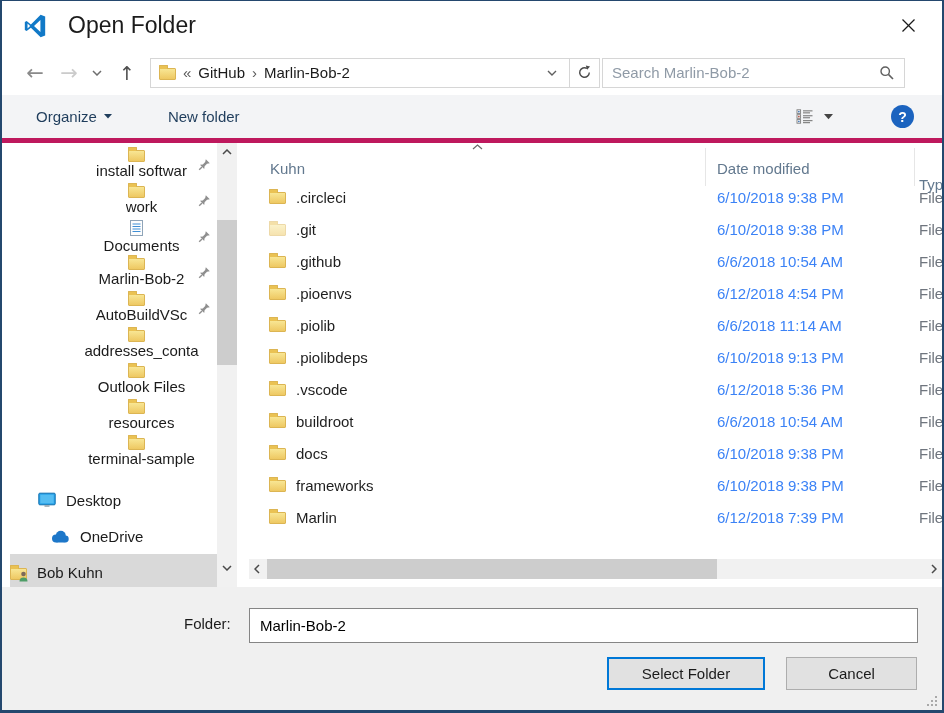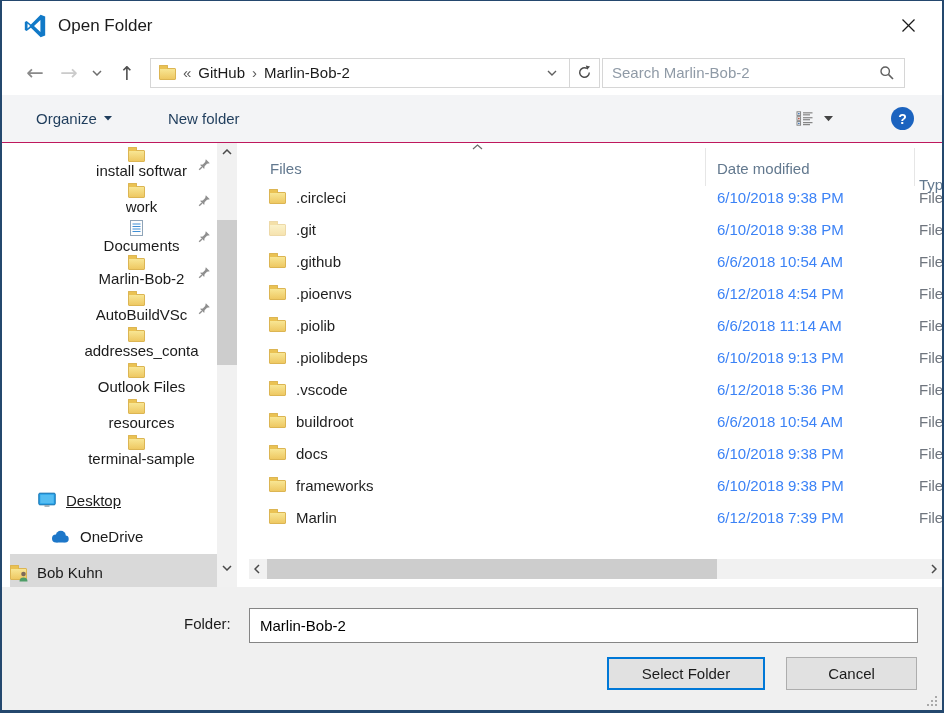--- a/index.html
+++ b/index.html
@@ -8,57 +8,57 @@
 
   .window{
     width:944px;height:713px;background:#fff;
     border:2px solid #24486e;border-top-width:1px;border-bottom-width:3px;
     display:flex;flex-direction:column;position:relative;
   }
 
   
   .titlebar{height:49px;display:flex;align-items:center;padding:0 18px 0 20px;background:#fff;flex:none;}
   .vs-icon{width:26px;height:26px;flex:none;}
-  .title-text{margin-left:10px;font-size:17px;color:#1b1b1b;}
+  .title-text{margin-left:20px;font-size:23px;color:#1b1b1b;}
   .close-btn{margin-left:auto;width:32px;height:32px;display:flex;align-items:center;justify-content:center;cursor:default;}
 
   
   .navrow{height:45px;display:flex;align-items:center;padding:0 14px 0 16px;background:#fff;flex:none;}
   .nav-ico{font-family:"DejaVu Sans",sans-serif;text-align:center;}
   .back{font-size:21px;color:#8a8a8a;width:34px;}
   .fwd{font-size:21px;color:#cbcbcb;width:34px;}
   .histchev{width:22px;color:#6e6e6e;display:flex;justify-content:center;}
   .up{font-size:19px;color:#4f4f4f;width:38px;}
   .addressbar{display:flex;align-items:stretch;height:30px;border:1px solid #d6d6d6;width:450px;margin-left:4px;background:#fff;}
   .addr-main{flex:1;display:flex;align-items:center;padding:0 8px;gap:7px;font-size:15px;color:#1b1b1b;}
   .addr-chev{margin-left:auto;display:flex;align-items:center;padding:0 4px;color:#5f5f5f;}
   .refresh-btn{width:30px;border-left:1px solid #d6d6d6;display:flex;align-items:center;justify-content:center;}
   .crumb{cursor:default;}
   .crumb-sep{color:#5a5a5a;font-size:15px;}
   .searchbox{width:303px;height:30px;border:1px solid #d6d6d6;display:flex;align-items:center;padding:0 9px;margin-left:2px;background:#fff;}
   .searchbox input{flex:1;border:none;outline:none;font:15px "Liberation Sans","DejaVu Sans",sans-serif;color:#1b1b1b;background:transparent;padding:0;}
   .searchbox input::placeholder{color:#8f9aa6;}
 
   
-  .toolbar{height:48px;background:#f3f4f6;border-bottom:1px solid #be185d;display:flex;align-items:center;padding:0 20px 0 34px;flex:none;color:#1f3d5c;font-size:15px;}
+  .toolbar{height:48px;background:#f3f4f6;border-bottom:5px solid #be185d;display:flex;align-items:center;padding:0 20px 0 34px;flex:none;color:#1f3d5c;font-size:15px;}
   .tool-item{display:flex;align-items:center;gap:7px;cursor:default;}
   .newfolder{margin-left:56px;}
   .tool-right{margin-left:auto;display:flex;align-items:center;}
   .views-group{display:flex;align-items:center;gap:10px;margin-right:58px;}
   .help-btn{width:23px;height:23px;border-radius:50%;background:#1b63bf;color:#fff;font-size:14px;font-weight:bold;display:flex;align-items:center;justify-content:center;margin-right:8px;cursor:default;}
 
   
   .main{height:444px;display:flex;padding-left:8px;background:#fff;flex:none;position:relative;overflow:hidden;}
 
   
   .sidebar{width:207px;flex:none;padding-top:4px;overflow:hidden;}
   .side-item{height:36px;display:flex;align-items:center;position:relative;font-size:15px;color:#1b1b1b;cursor:default;}
   .side-item.hl{background:#d9d9d9;margin-left:-8px;padding-left:8px;width:215px;}
   .ind-pin{padding-left:46px;flex-direction:column;}
-  .ind-a{padding-left:28px;text-decoration:underline;}
+  .ind-a{padding-left:28px;}
   .ind-b{padding-left:40px;}
   .ind-c{padding-left:46px;}
   .gap-above{margin-top:11px;}
   .side-label{margin-left:10px;white-space:nowrap;overflow:hidden;}
   .pin{position:absolute;right:6px;top:11px;}
 
   
   .fold{width:17px;height:12px;position:relative;flex:none;margin-top:3px;
     background:linear-gradient(180deg,#f8e694 0%,#eec862 100%);
     border:1px solid #dcb553;border-radius:1px;}
@@ -326,21 +326,21 @@
           <polyline points="1,1 5,5 9,1" fill="none" stroke="#4a4a4a" stroke-width="1.5"></polyline>
         </svg>
       </div>
     </div>
 
     <div class="filearea">
       <div class="list-header">
         <svg class="sort-ind" width="11" height="6" viewBox="0 0 11 6">
           <polyline points="1,5 5.5,1 10,5" fill="none" stroke="#6a6a6a" stroke-width="1.2"></polyline>
         </svg>
-        <span class="hdr-name">Files</span>
+        <span class="hdr-name">Kuhn</span>
         <div class="hdr-sep1"></div>
         <span class="hdr-date">Date modified</span>
         <div class="hdr-sep2"></div>
         <span class="hdr-type">Typ</span>
       </div>
 
       <div class="rows">
         <div class="row">
           <span class="fold"></span>
           <span class="cell-name">.circleci</span>

